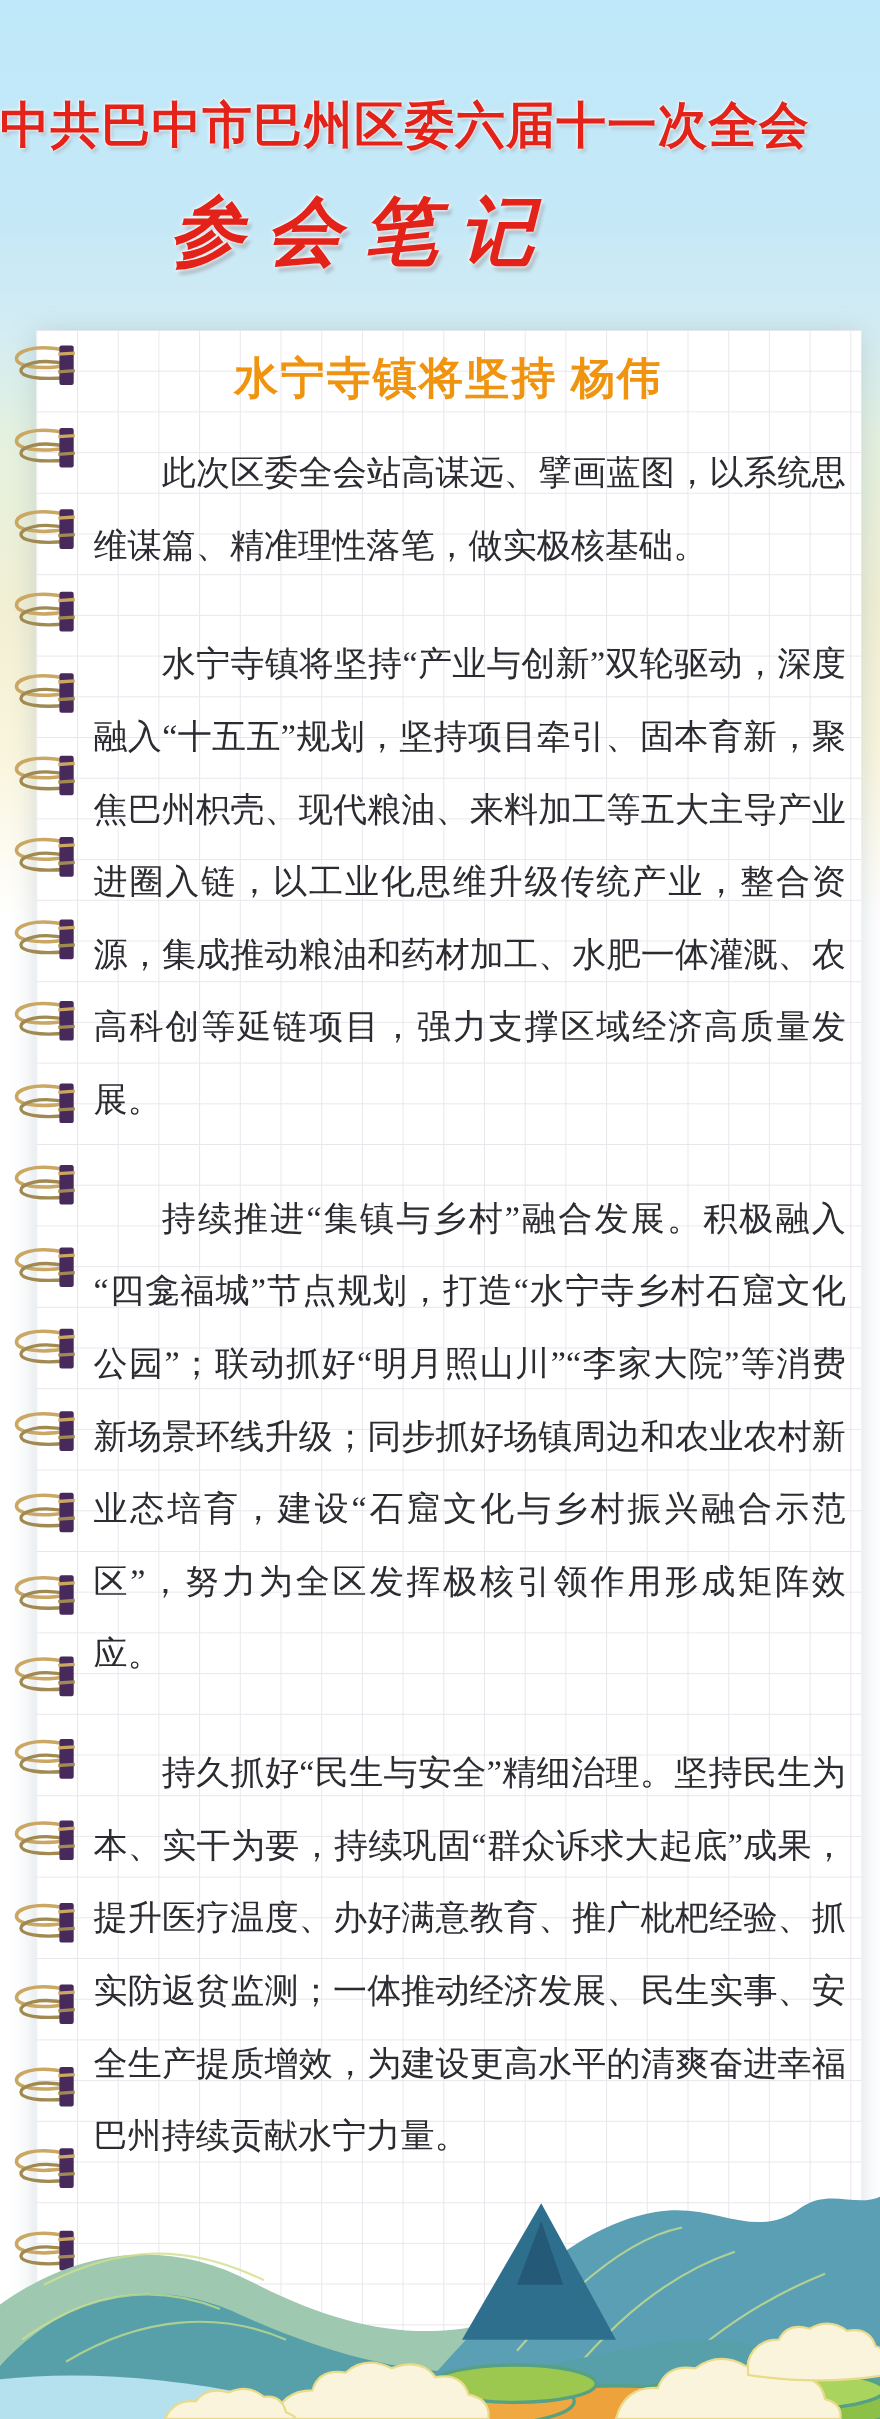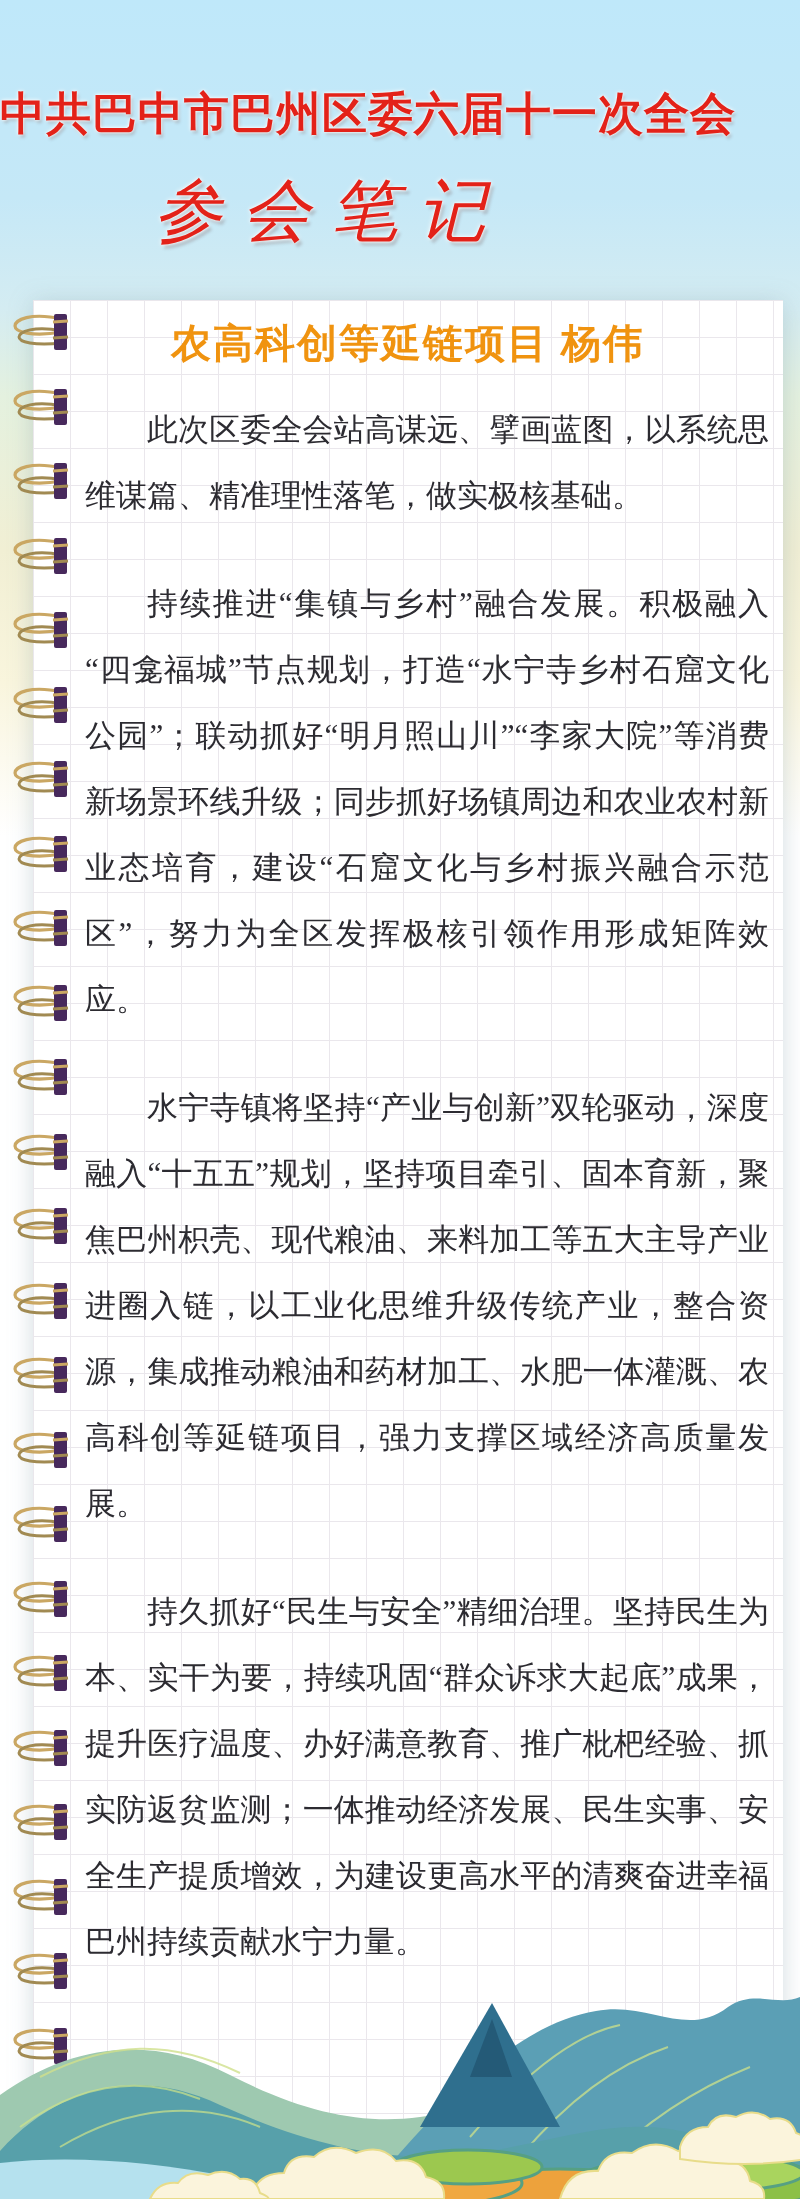--- a/index.html
+++ b/index.html
@@ -16,21 +16,21 @@
     margin-top:84px;
     font-family:"Liberation Sans", sans-serif;
     font-weight:bold;font-size:45px;letter-spacing:1px;
     color:var(--title_red);
     text-shadow:0 0 2px #fff,0 0 4px #fff,2px 3px 3px rgba(90,60,60,.25);
     white-space:nowrap;
   }
   .banner-subtitle{
     margin-top:22px;
     font-family:"Liberation Serif", serif;
-    font-weight:normal;font-style:italic;
+    font-weight:bold;font-style:italic;
     font-size:68px;letter-spacing:20px;
     color:var(--title_red);
     text-shadow:0 0 2px #fff,0 0 5px #fff,3px 4px 3px rgba(90,60,60,.25);
   }
   
   .page{
     position:absolute;left:33px;top:300px;width:750px;height:1899px;
     background-color:#ffffff;
     background-image:
       linear-gradient(var(--page_grid) 1px, transparent 1px),
@@ -64,25 +64,25 @@
 </style>
 </head>
 <body>
 
 <div class="banner">
   <div class="banner-title">中共巴中市巴州区委六届十一次全会</div>
   <div class="banner-subtitle">参会笔记</div>
 </div>
 
 <div class="page">
-  <div class="byline">农高科创等延链项目 杨伟</div>
+  <div class="byline">水宁寺镇将坚持 杨伟</div>
   <div class="note-body">
     <p>此次区委全会站高谋远、擘画蓝图，以系统思维谋篇、精准理性落笔，做实极核基础。</p>
+    <p>水宁寺镇将坚持“产业与创新”双轮驱动，深度融入“十五五”规划，坚持项目牵引、固本育新，聚焦巴州枳壳、现代粮油、来料加工等五大主导产业进圈入链，以工业化思维升级传统产业，整合资源，集成推动粮油和药材加工、水肥一体灌溉、农高科创等延链项目，强力支撑区域经济高质量发展。</p>
     <p>持续推进“集镇与乡村”融合发展。积极融入“四龛福城”节点规划，打造“水宁寺乡村石窟文化公园”；联动抓好“明月照山川”“李家大院”等消费新场景环线升级；同步抓好场镇周边和农业农村新业态培育，建设“石窟文化与乡村振兴融合示范区”，努力为全区发挥极核引领作用形成矩阵效应。</p>
-    <p>水宁寺镇将坚持“产业与创新”双轮驱动，深度融入“十五五”规划，坚持项目牵引、固本育新，聚焦巴州枳壳、现代粮油、来料加工等五大主导产业进圈入链，以工业化思维升级传统产业，整合资源，集成推动粮油和药材加工、水肥一体灌溉、农高科创等延链项目，强力支撑区域经济高质量发展。</p>
     <p>持久抓好“民生与安全”精细治理。坚持民生为本、实干为要，持续巩固“群众诉求大起底”成果，提升医疗温度、办好满意教育、推广枇杷经验、抓实防返贫监测；一体推动经济发展、民生实事、安全生产提质增效，为建设更高水平的清爽奋进幸福巴州持续贡献水宁力量。</p>
   </div>
 </div>
 
 <div class="binding">
     <div class="ring" style="top: 310px;">
     <svg width="64" height="44" viewBox="0 0 64 44">
       <path d="M52,9 C20,2 5,10 5,16 C5,22 22,27 52,22" fill="none" stroke="var(--ring_gold)" stroke-width="3.2" stroke-linecap="round"></path>
       <path d="M52,21 C24,15 9,22 9,27 C9,32 24,36 52,33" fill="none" stroke="var(--ring_gold_dark)" stroke-width="3" stroke-linecap="round"></path>
       <rect x="44" y="4" width="13" height="36" rx="2" fill="var(--tab_purple)"></rect>

